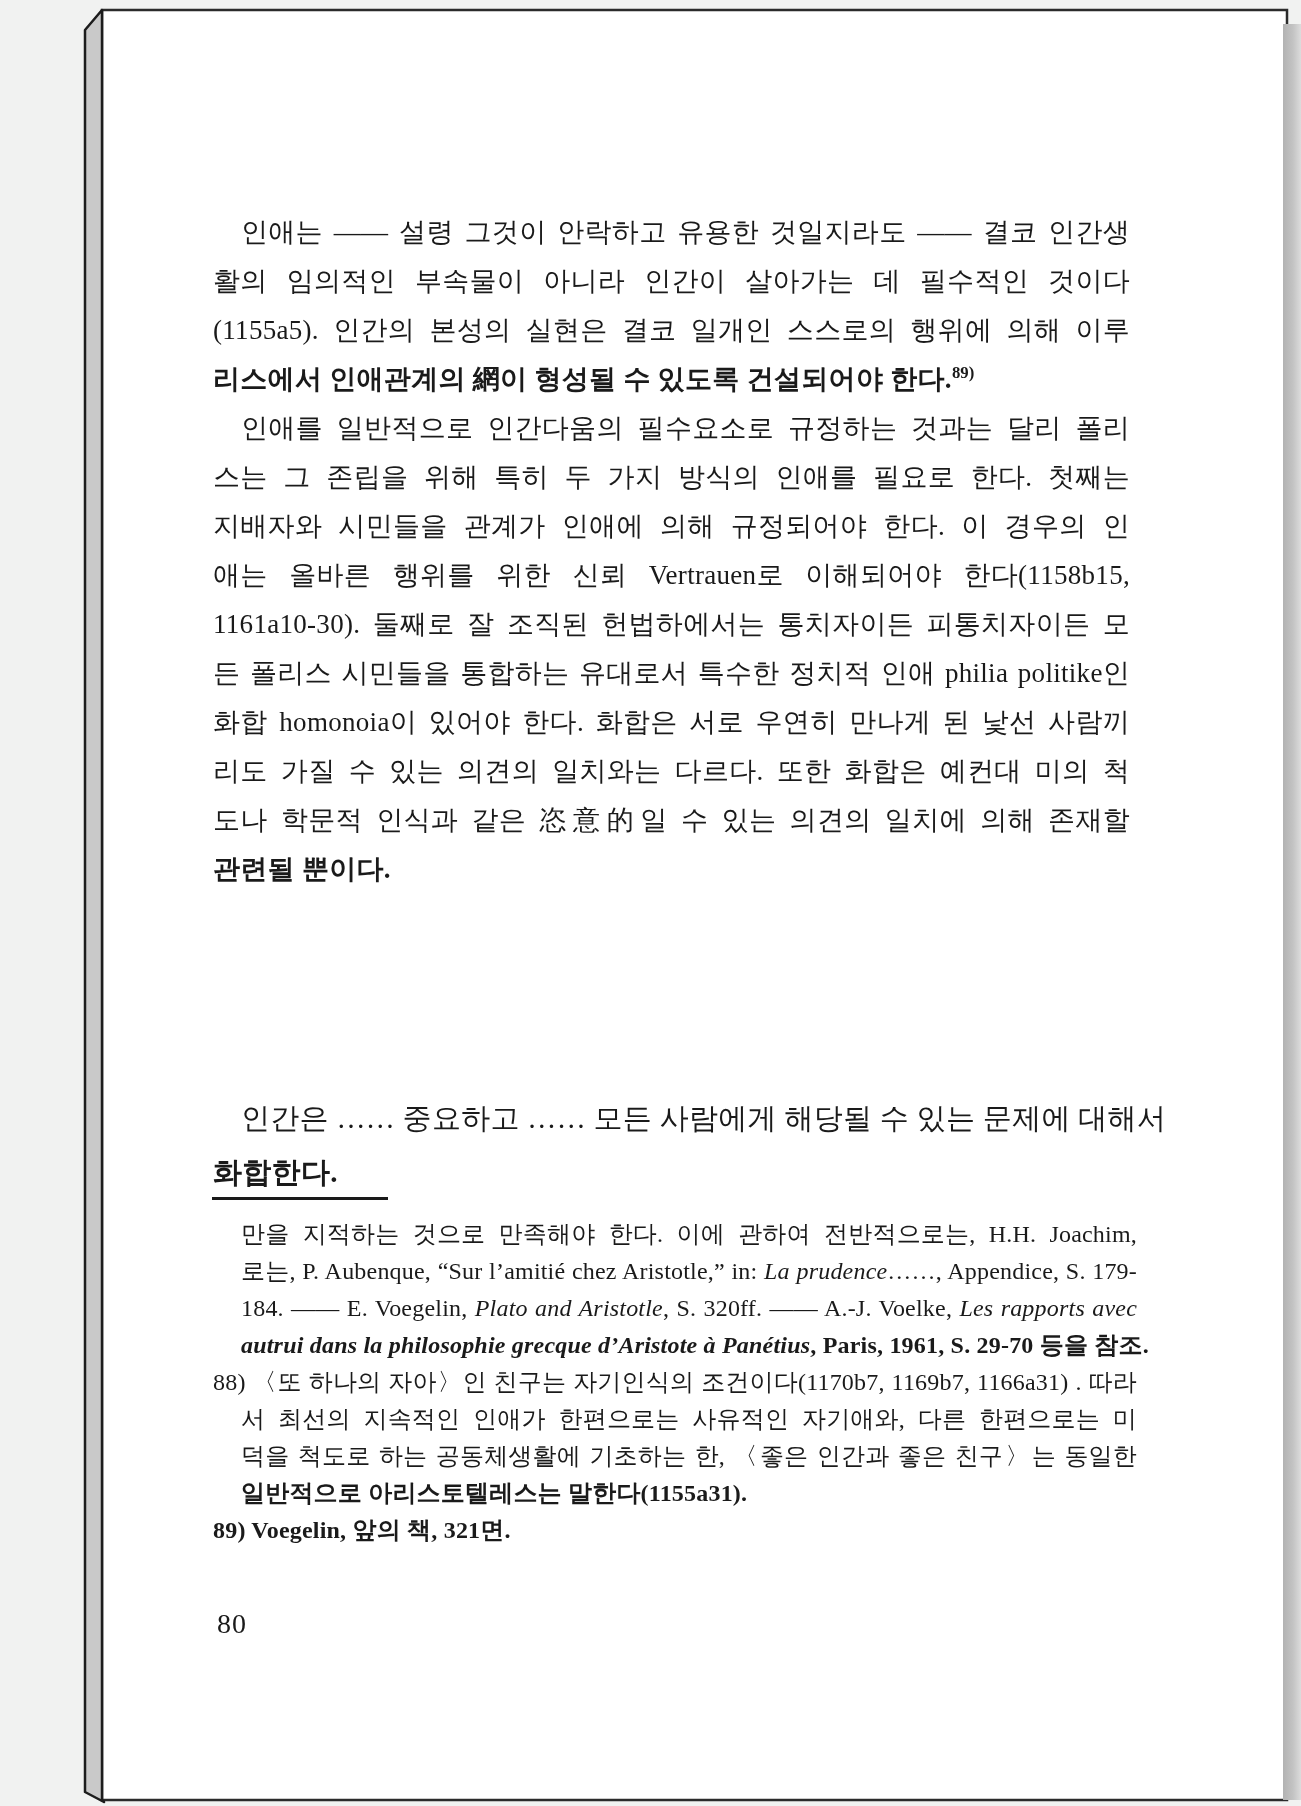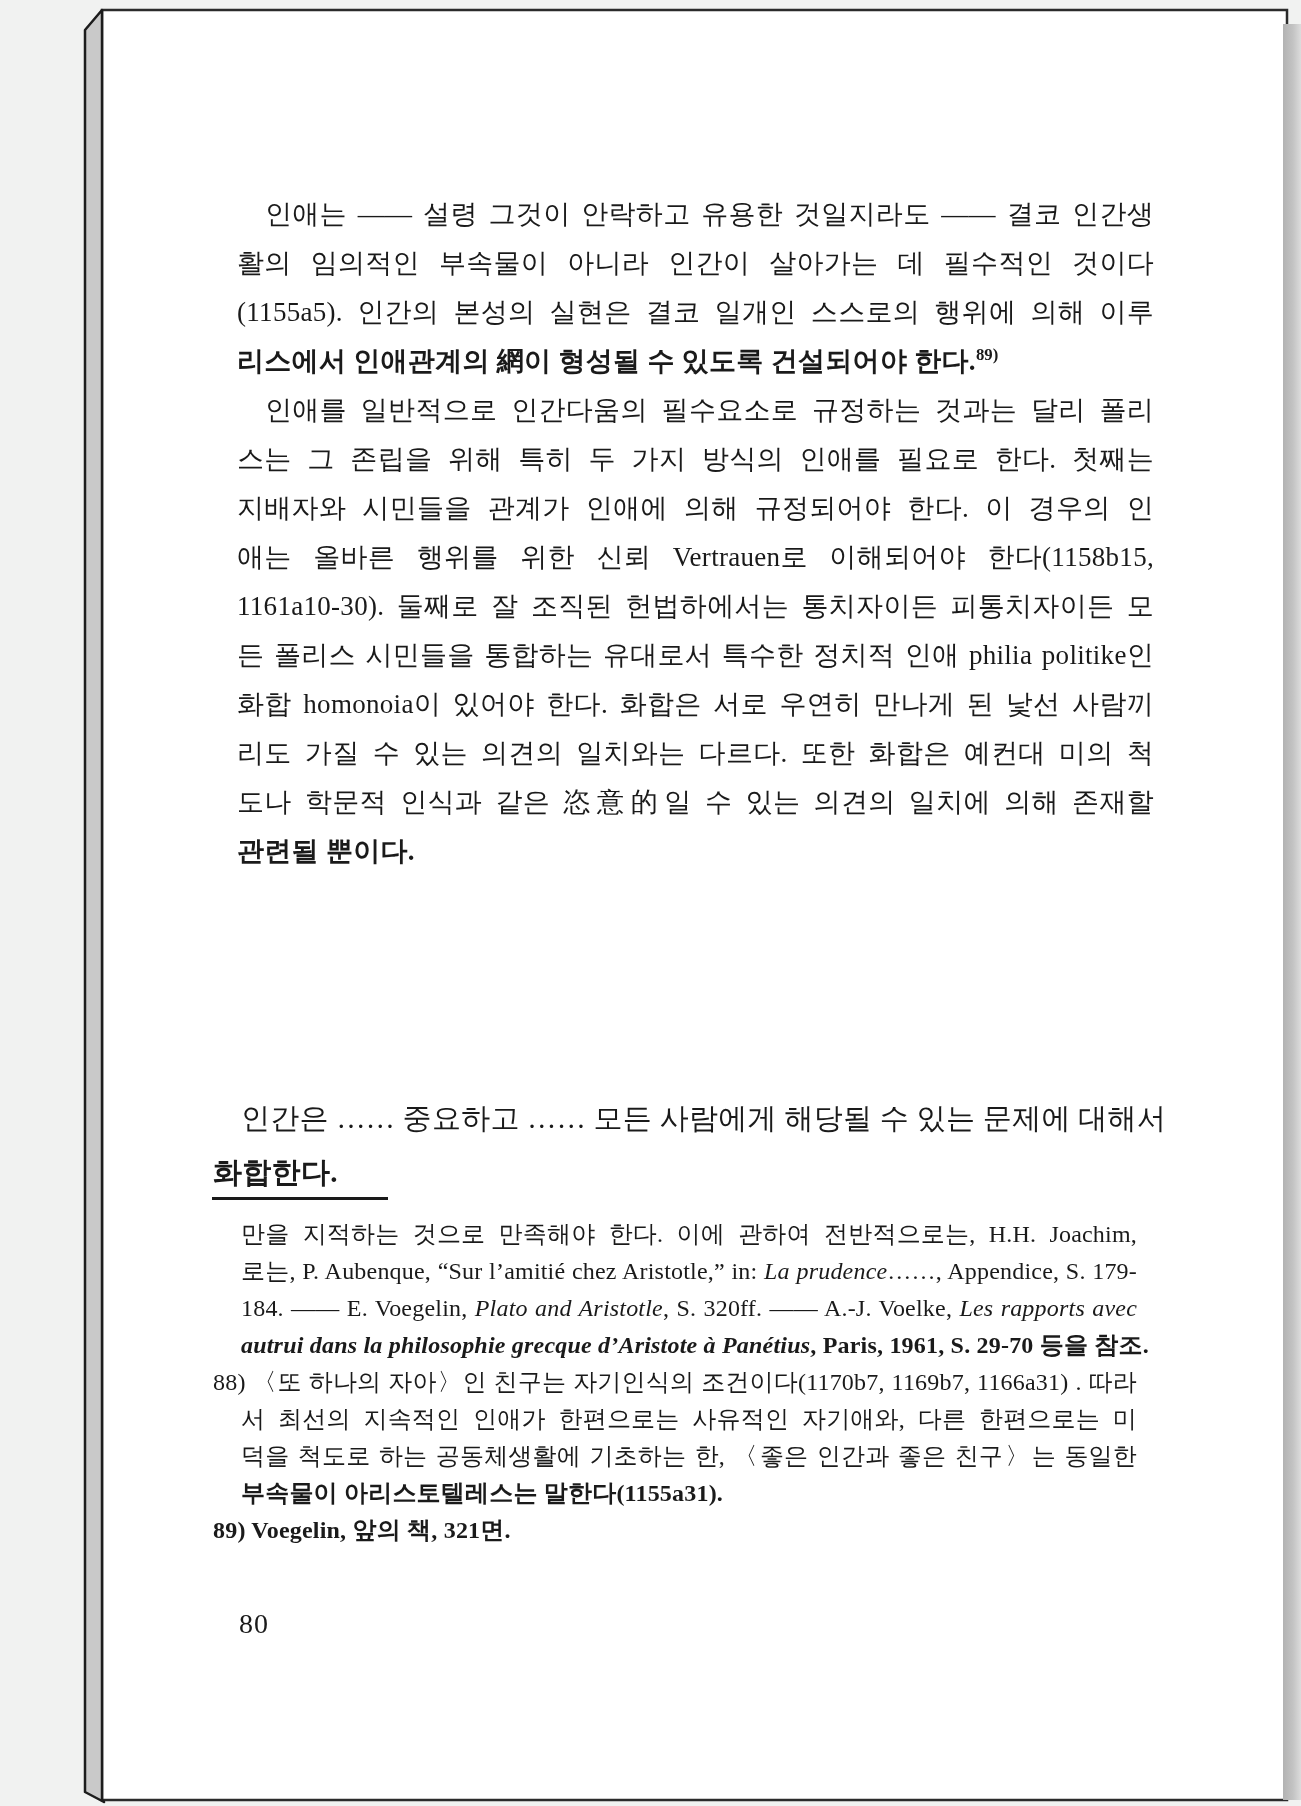--- a/index.html
+++ b/index.html
@@ -10,37 +10,37 @@
     width:1301px;height:1806px;position:relative;overflow:hidden;
     background:var(--bg);color:var(--ink);
     font-family:"Liberation Serif","DejaVu Serif",serif;
   }
   svg.book{position:absolute;left:0;top:0;}
   .tline{text-align:justify;text-align-last:justify;white-space:nowrap;}
   .tline.last{text-align-last:left;font-weight:bold;}
   .tline sup{font-size:0.62em;line-height:0;vertical-align:super;letter-spacing:0;}
   .it{font-style:italic;}
   .body-block{
-    position:absolute;left:213px;top:190px;width:917px;
-    font-size:27px;line-height:49px;letter-spacing:0.3px;margin-left:24px;
+    position:absolute;left:213px;top:208px;width:917px;
+    font-size:27px;line-height:49px;letter-spacing:0.3px;
   }
   .body-block .ind{text-indent:28px;}
   .quote-block{
     position:absolute;left:213px;top:1091px;width:875px;
     font-size:29px;line-height:54px;letter-spacing:0.3px;
   }
   .quote-block .ind{text-indent:28px;}
   .fn-sep{position:absolute;left:212px;top:1197px;width:176px;height:3px;background:var(--ink);}
   .fn-block{
     position:absolute;left:213px;top:1216px;width:924px;
     font-size:24px;line-height:37px;letter-spacing:0.2px;
   }
   .fn-block .ind{padding-left:28px;}
   .page-number{
-    position:absolute;left:239px;top:1608px;font-size:28px;letter-spacing:1px;
+    position:absolute;left:217px;top:1608px;font-size:28px;letter-spacing:1px;
   }
 </style>
 </head>
 <body>
 
 <svg class="book" width="1301" height="1806" viewBox="0 0 1301 1806">
   <defs>
     <linearGradient id="edgeGrad" x1="0" y1="0" x2="1" y2="0">
       <stop offset="0" stop-color="#b2b2b2"></stop>
       <stop offset="0.55" stop-color="#c3c3c3"></stop>
@@ -77,17 +77,17 @@
 <div class="fn-sep"></div>
 
 <div class="fn-block">
     <div class="tline ind"><span>만을 지적하는 것으로 만족해야 한다. 이에 관하여 전반적으로는, H.H. Joachim,</span></div>
     <div class="tline ind"><span>로는, P. Aubenque, “Sur l’amitié chez Aristotle,” in: </span><span class="it">La prudence</span><span>……, Appendice, S. 179-</span></div>
     <div class="tline ind"><span>184. ―― E. Voegelin, </span><span class="it">Plato and Aristotle</span><span>, S. 320ff. ―― A.-J. Voelke, </span><span class="it">Les rapports avec</span></div>
     <div class="tline ind last"><span class="it">autrui dans la philosophie grecque d’Aristote à Panétius</span><span>, Paris, 1961, S. 29-70 등을 참조.</span></div>
     <div class="tline"><span>88) 〈또 하나의 자아〉인 친구는 자기인식의 조건이다(1170b7, 1169b7, 1166a31) . 따라</span></div>
     <div class="tline ind"><span>서 최선의 지속적인 인애가 한편으로는 사유적인 자기애와, 다른 한편으로는 미</span></div>
     <div class="tline ind"><span>덕을 척도로 하는 공동체생활에 기초하는 한, 〈좋은 인간과 좋은 친구〉는 동일한</span></div>
-    <div class="tline ind last"><span>부속물이 아리스토텔레스는 말한다(1155a31).</span></div>
+    <div class="tline ind last"><span>일반적으로 아리스토텔레스는 말한다(1155a31).</span></div>
     <div class="tline last"><span>89) Voegelin, 앞의 책, 321면.</span></div>
   </div>
 
 <div class="page-number">80</div>
 
 </body></html>

